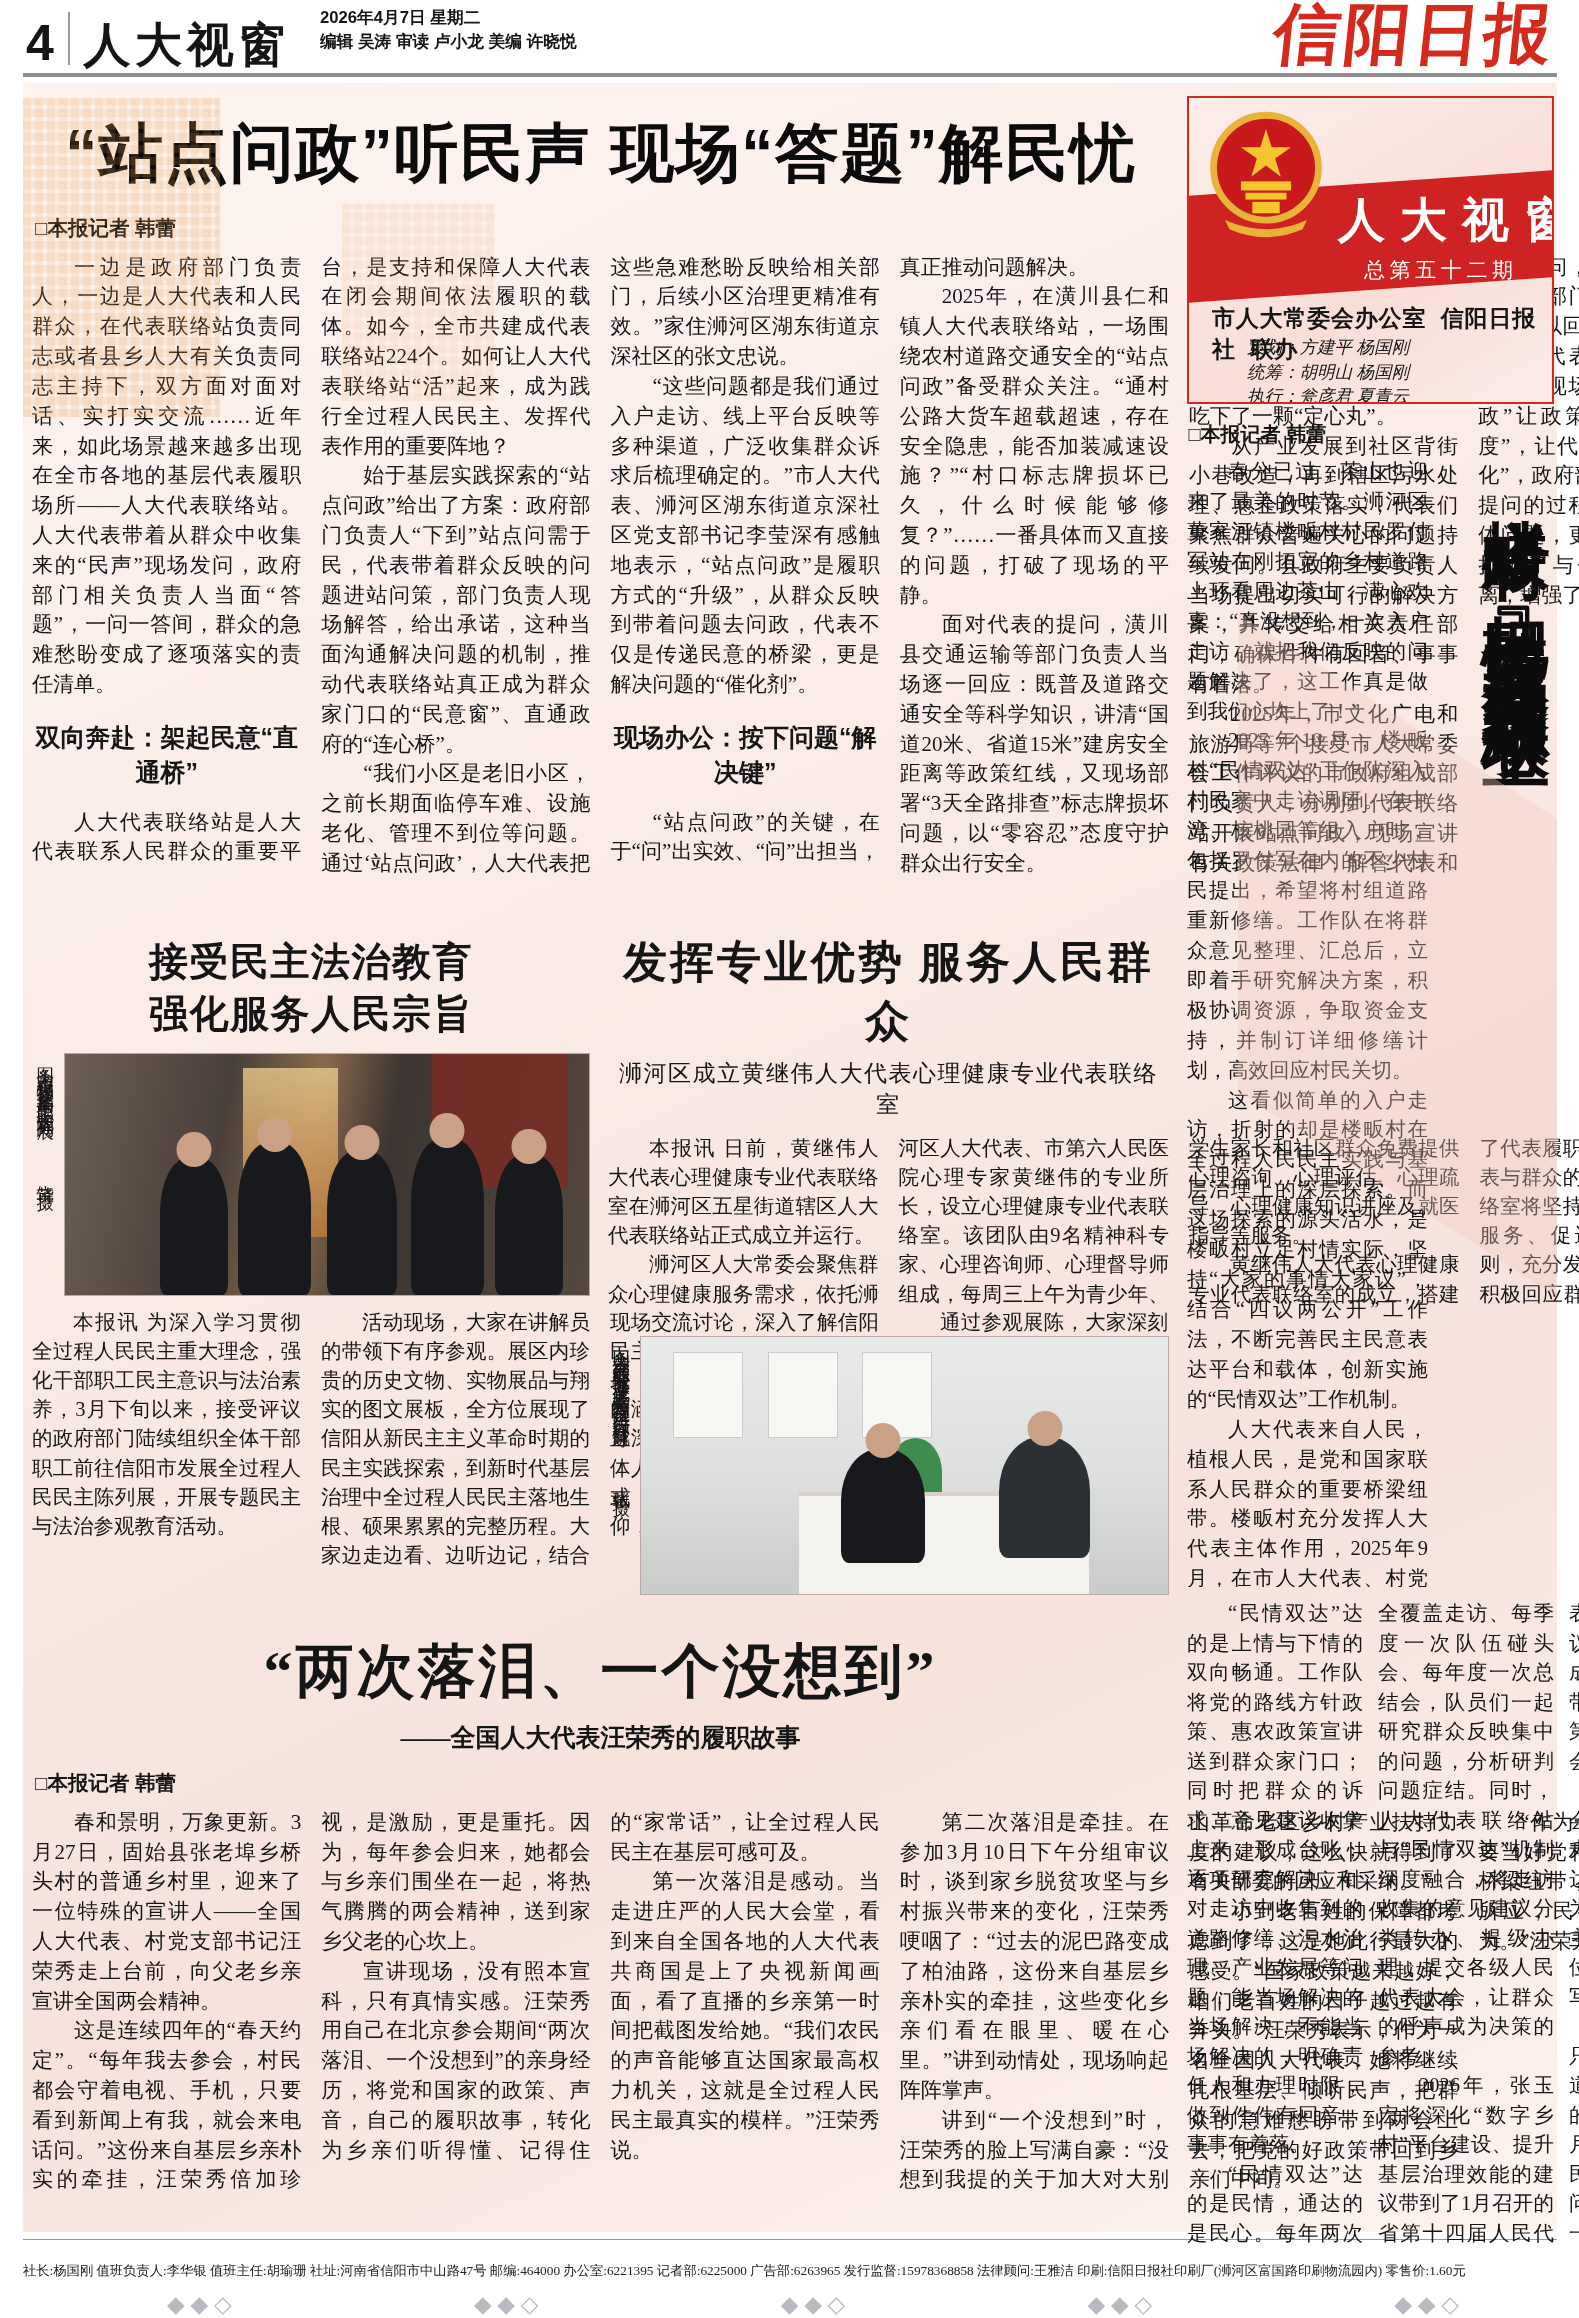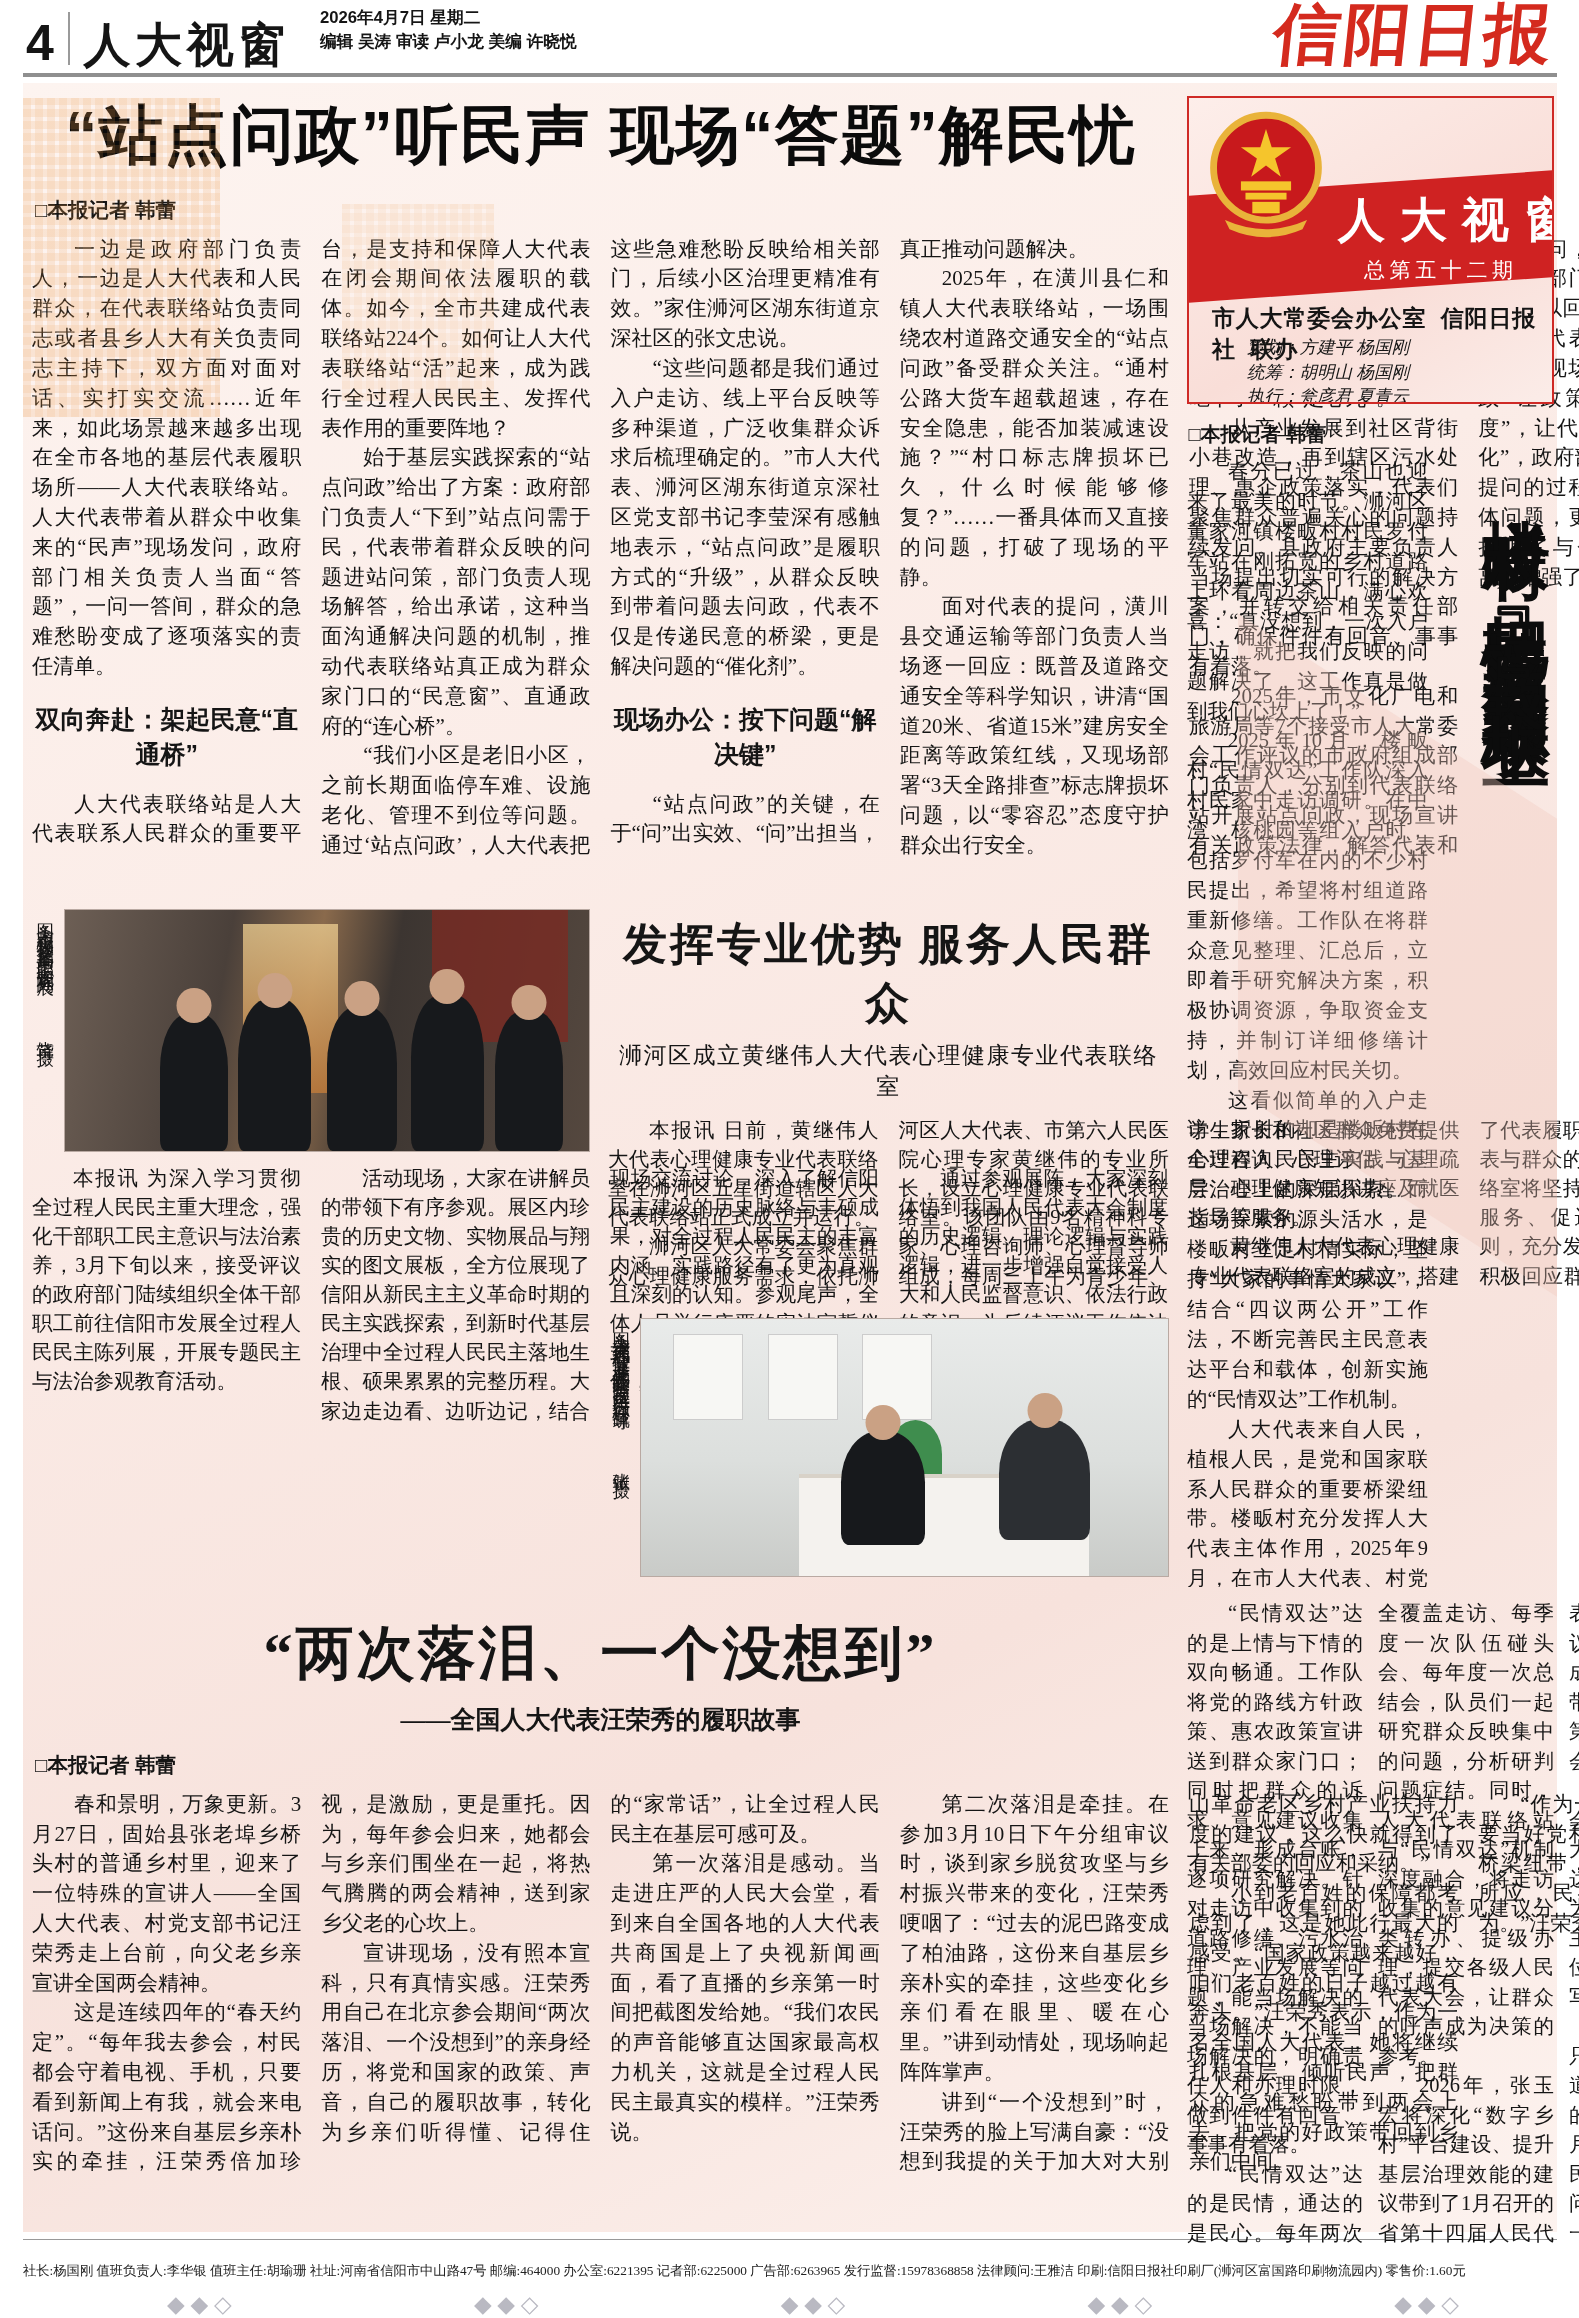--- a/index.html
+++ b/index.html
@@ -34,21 +34,21 @@
   .cols{column-gap:20px;text-align:justify;font-size:21px;line-height:1.42;}
   .col-p{margin:0;text-indent:2em;}
   .col-subhead{font-family:"Liberation Sans",sans-serif;font-weight:900;font-size:25px;text-align:center;
     margin:20px 0 16.7px 0;text-indent:0;column-span:none;}
   
   .mainrow{display:flex;gap:18px;padding:13.7px 9px 0 9px;}
   .left-main{width:1137px;flex:none;}
   .right-rail{width:367px;flex:none;}
   
   .lead-headline{font-family:"Liberation Sans",sans-serif;font-weight:900;font-size:64px;letter-spacing:1.5px;
-    text-align:center;line-height:1.15;margin:3px 0 23px 0;color:#0b0b0b;}
+    text-align:center;line-height:1.15;margin:21px 0 23px 0;color:#0b0b0b;}
   .lead-cols{column-count:4;height:642px;}
   
   .midband{display:flex;gap:18px;margin-top:26px;}
   .mid-left{width:558px;flex:none;}
   .mid-center{width:561px;flex:none;}
   .midl-headline{font-size:39px;font-weight:900;text-align:center;line-height:1.35;letter-spacing:1.5px;margin:15px 0 12px 0;}
   .photo-row{display:flex;gap:6px;margin:6px 0 12px 0;}
   .vcap{writing-mode:vertical-lr;font-size:17.5px;line-height:1.5;letter-spacing:3px;height:241px;}
   .vcap .credit{margin-top:30px;letter-spacing:1.5px;}
   .photo{position:relative;overflow:hidden;border:0.8px solid #b9a9a2;flex:1;}
@@ -137,20 +137,24 @@
             <p class="col-p">在淮滨县桂花街道的人大代表联络站内，县政府主要负责同志与人大代表、议政代表和群众代表面对面座谈的做法，同样给基层群众吃下了一颗“定心丸”。</p>
             <p class="col-p">从产业发展到社区背街小巷改造，再到辖区污水处理、惠企政策落实，代表们聚焦群众普遍关心的问题持续发问。县政府主要负责人当场提出切实可行的解决方案，并转交给相关责任部门，确保件件有回音、事事有着落。</p>
             <p class="col-p">2025年，市文化广电和旅游局等7个接受市人大常委会工作评议的市政府组成部门负责人，分别到代表联络站开展站点问政，现场宣讲有关政策法律，解答代表和群众疑问，收集意见建议，并在本部门评议工作整改报告中予以回应。</p>
             <p class="col-p">从代表建议的“书面答复”到“现场办公”，“站点问政”让政策落实有了“透明度”，让代表监督能够“可视化”，政府部门也在回应代表提问的过程中，不仅解决具体问题，更同步宣传政策，拉近了与代表和群众的距离，增强了政府公信力。</p>
           </div>
       </div>
 
       <div class="midband">
 
         <div class="mid-left">
+          <div class="midl-headline">
+            <div>接受民主法治教育</div>
+            <div>强化服务人民宗旨</div>
+          </div>
           <div class="photo-row">
             <div class="vcap">
               <span>图为市粮食和物资储备局干部职工参观陈列展。</span>
               <span class="credit">饶苒 摄</span>
             </div>
             <div class="photo exhib">
               <div class="doorway"></div>
               <div class="redwall"></div>
               <div class="fig" style="left:18%;bottom:0;width:68px;height:137px;"></div>
               <div class="fig" style="left:33%;bottom:0;width:73px;height:152px;"></div>

